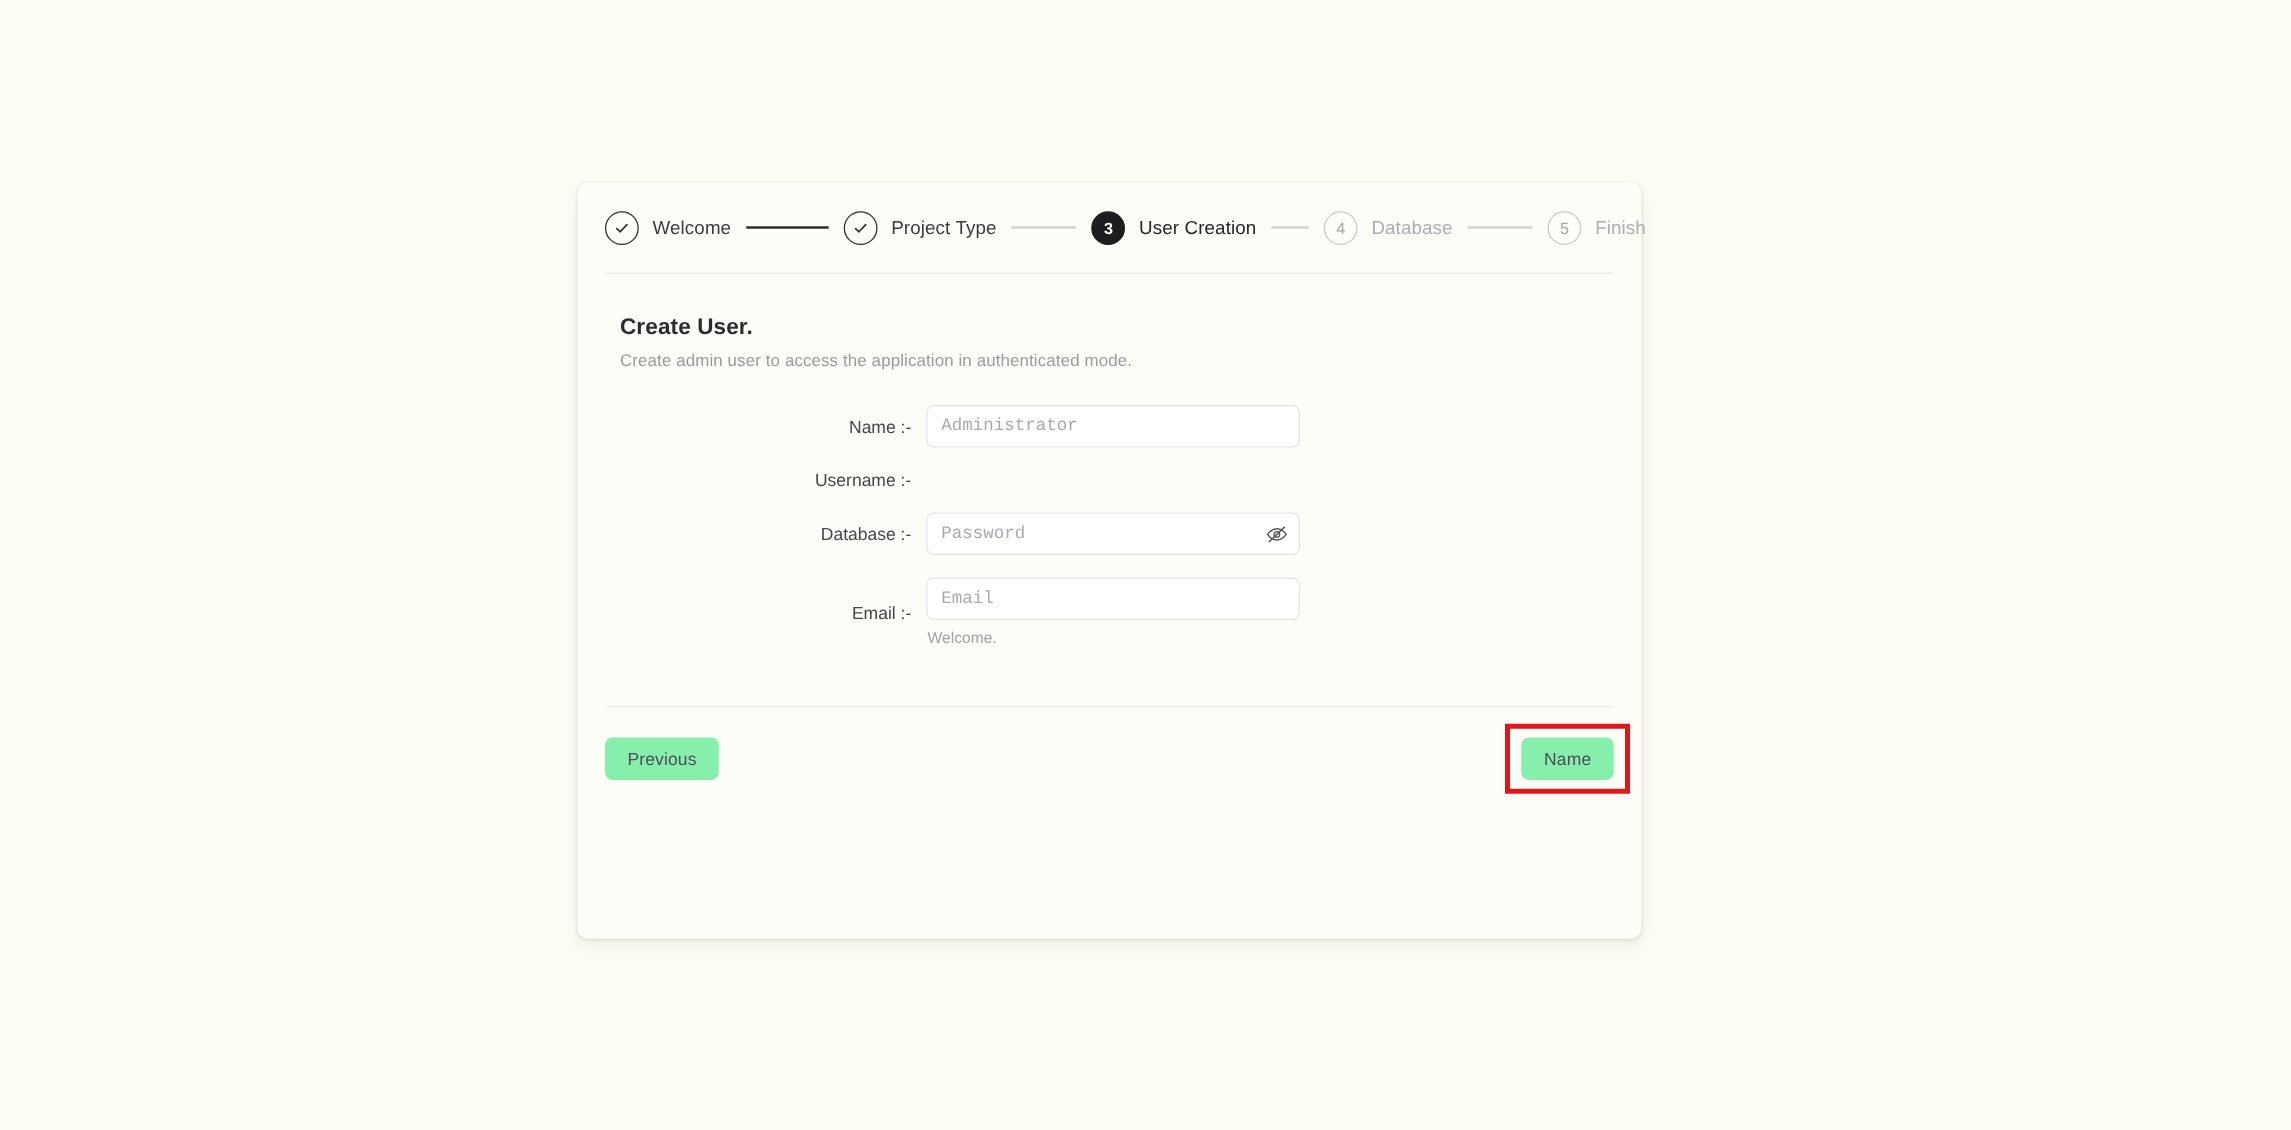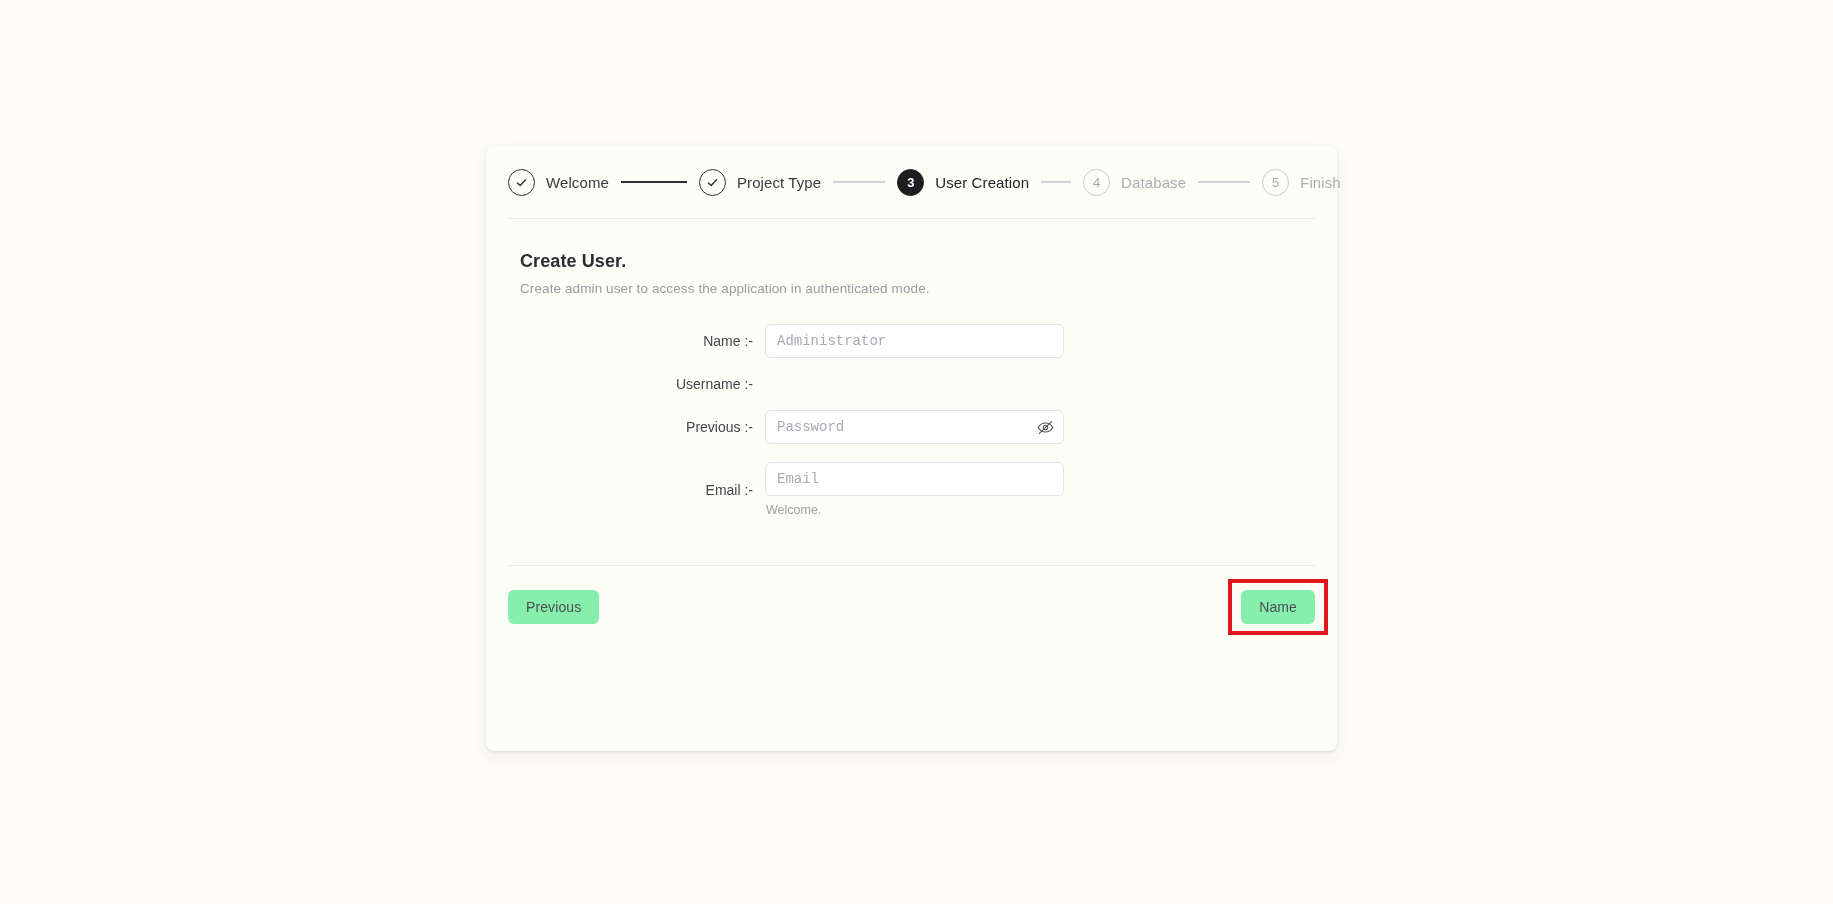--- a/index.html
+++ b/index.html
@@ -19,21 +19,21 @@
 
   .page {
     position: relative;
     width: 1833px;
     height: 904px;
   }
 
   
   .wizard-card {
     position: absolute;
-    left: 486px;
+    left: 462px;
     top: 146px;
     width: 851px;
     height: 605px;
     background: #fdfdf7;
     border-radius: 8px;
     box-shadow: 0 1px 3px rgba(0,0,0,0.10), 0 6px 16px rgba(0,0,0,0.06);
   }
 
   
   .stepper {
@@ -283,21 +283,21 @@
           <div class="field-wrap">
             <input class="text-input" type="text" placeholder="Administrator" style="">
           </div>
         </div>
 
         <div class="form-row">
           <label class="form-label">Username :-</label>
         </div>
 
         <div class="form-row">
-          <label class="form-label">Previous :-</label>
+          <label class="form-label">Database :-</label>
           <div class="field-wrap">
             <input class="text-input" type="text" style="" placeholder="Password">
             <button class="eye-btn" aria-label="toggle password visibility">
               <svg width="17" height="17" viewBox="0 0 24 24" fill="none" stroke="currentColor" stroke-width="1.6" stroke-linecap="round" stroke-linejoin="round">
                 <path d="M1.6 12S5.3 5.6 12 5.6 22.4 12 22.4 12 18.7 18.4 12 18.4 1.6 12 1.6 12Z"></path>
                 <circle cx="12" cy="12" r="3.1"></circle>
                 <line x1="3.4" y1="20.2" x2="20.6" y2="3.8"></line>
               </svg>
             </button>
           </div>

